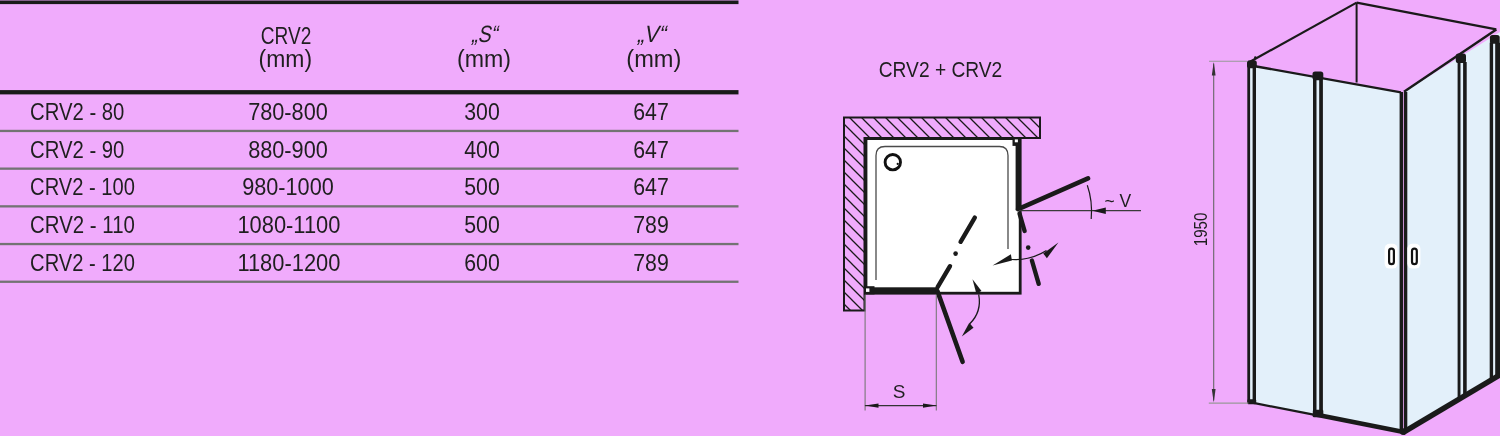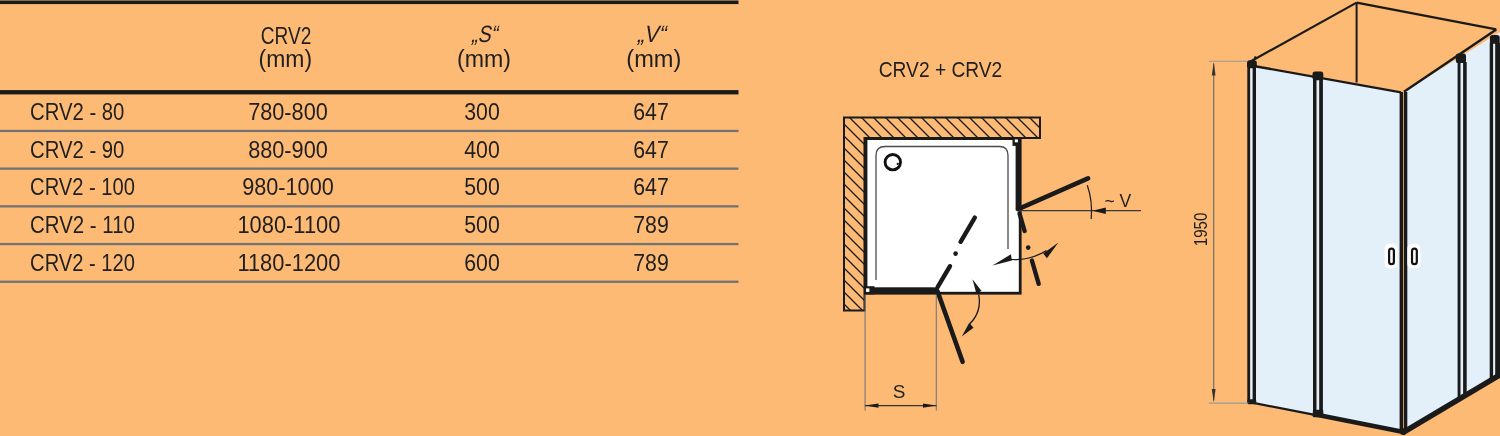--- a/index.html
+++ b/index.html
@@ -1,16 +1,16 @@
 <!DOCTYPE html>
 <html><head>
 <meta charset="utf-8">
 <style>
   html,body{margin:0;padding:0;background:#ffffff;}
-  #page{position:relative;width:1500px;height:436px;background:#fdba74;overflow:hidden;}
+  #page{position:relative;width:1500px;height:436px;background:#f0abfc;overflow:hidden;}
   svg{position:absolute;left:0;top:0;}
   text{font-family:"Liberation Sans",sans-serif;fill:#1f1f1f;}
 </style>
 </head>
 <body>
 <div id="page">
 <svg width="1500" height="436" viewBox="0 0 1500 436">
 <defs>
   <pattern id="hatch" width="12" height="12" patternUnits="userSpaceOnUse">
     <path d="M -3 -3 L 15 15 M -3 9 L 3 15 M 9 -3 L 15 3" stroke="#1a1a1a" stroke-width="1.3" fill="none"></path>

